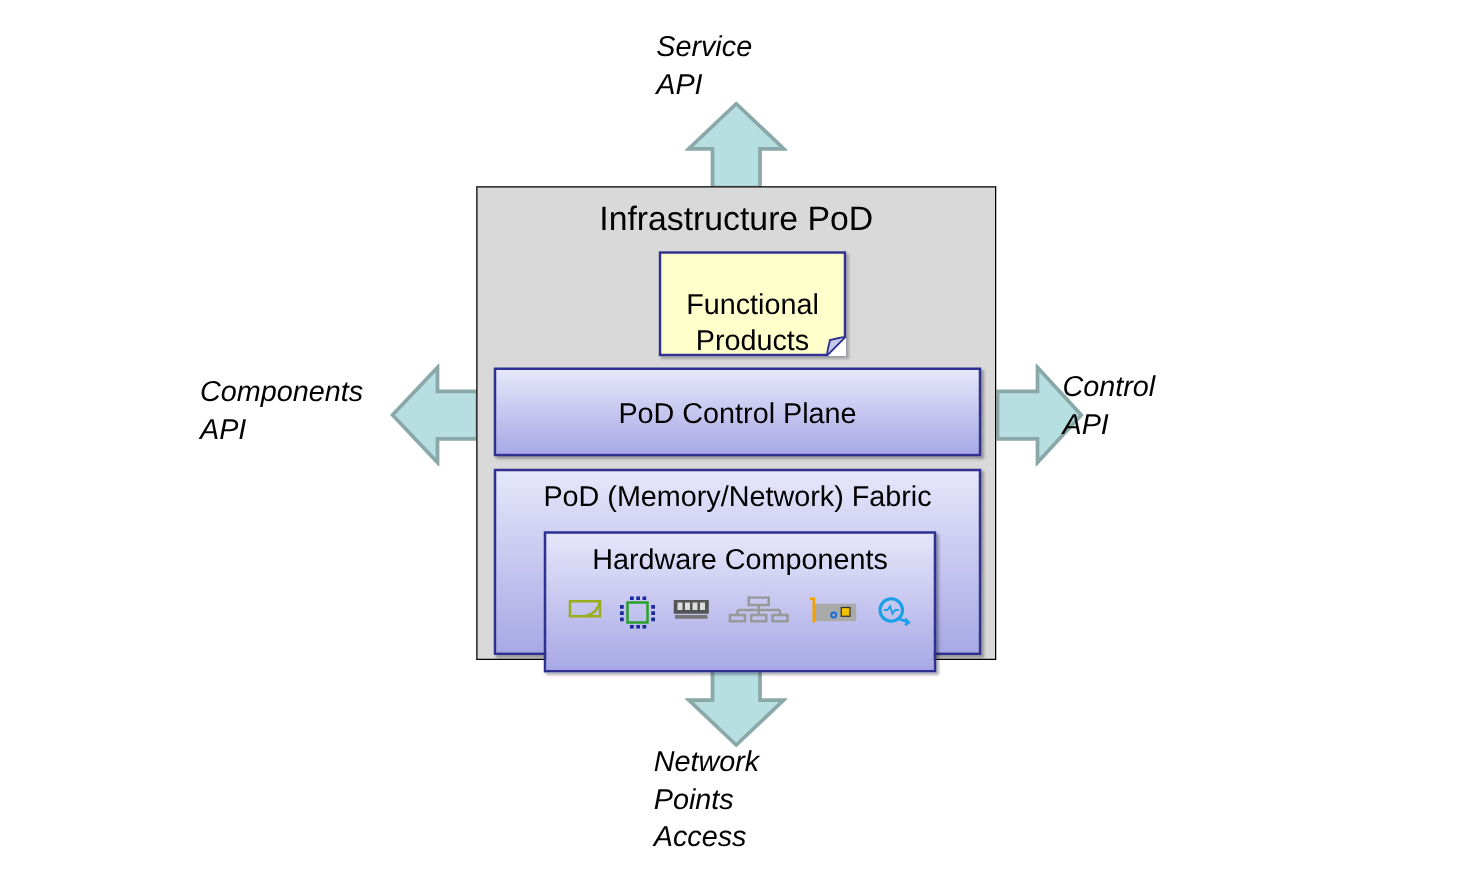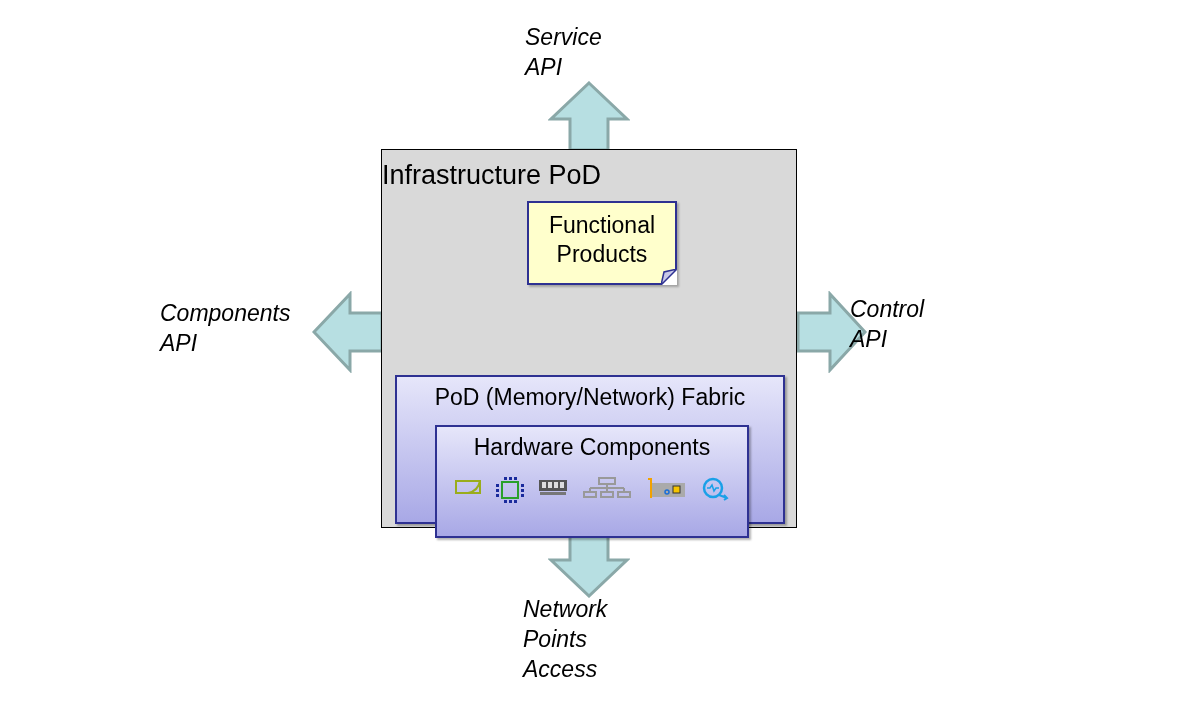--- a/index.html
+++ b/index.html
@@ -1,21 +1,21 @@
 <!DOCTYPE html>
 <html><head>
 <meta charset="utf-8">
 <style>
   html,body{margin:0;padding:0;background:#ffffff;}
   body{width:1181px;height:703px;position:relative;overflow:hidden;font-family:"Liberation Sans",sans-serif;color:#000;}
   .abs{position:absolute;}
   .label{position:absolute;font-size:23px;line-height:30px;font-style:italic;}
   .pod{position:absolute;left:381px;top:149px;width:416px;height:379px;background:#d9d9d9;border:1.5px solid #000;box-sizing:border-box;}
-  .pod-title{position:absolute;left:0;right:0;top:10px;font-size:27px;}
-  .note{position:absolute;left:145px;top:51px;width:150px;height:84px;background:#ffffcc;border:2px solid #2e3192;box-sizing:border-box;text-align:center;font-size:23px;line-height:29px;padding-top:8px;box-shadow:2px 2px 2px rgba(0,0,0,0.25);}
+  .pod-title{position:absolute;left:0;right:0;top:10px;text-align:center;font-size:27px;}
+  .note{position:absolute;left:145px;top:51px;width:150px;height:84px;background:#ffffcc;border:2px solid #2e3192;box-sizing:border-box;text-align:center;font-size:23px;line-height:29px;padding-top:26px;box-shadow:2px 2px 2px rgba(0,0,0,0.25);}
   .panel{position:absolute;border:2px solid #2e3192;box-sizing:border-box;background:linear-gradient(#e6e6fa,#a8a8e6);box-shadow:2px 2px 2px rgba(0,0,0,0.3);}
   .panel-text{position:absolute;left:0;right:0;text-align:center;font-size:23px;}
   .icons{position:absolute;left:0;right:0;top:50px;display:flex;justify-content:center;gap:14px;}
   .icons span{display:block;}
   svg{display:block;}
 </style>
 </head>
 <body>
 
 <svg class="abs" style="left:548px;top:81px" width="82" height="70">
@@ -54,20 +54,23 @@
 
   <div class="note">
     <div>Functional</div>
     <div>Products</div>
     <svg class="abs" style="right:-2px;bottom:-2px" width="16" height="16">
         <polygon points="0,16 16,0 16,16" fill="#ffffff"></polygon>
         <polygon points="0,16 16,0 3,3" fill="#c8c8e8" stroke="#2e3192" stroke-width="1.5"></polygon>
       </svg>
   </div>
 
+  <div class="panel" style="left:13px;top:144px;width:390px;height:71px;">
+    <div class="panel-text" style="top:21px;">PoD Control Plane</div>
+  </div>
 
   <div class="panel" style="left:13px;top:225px;width:390px;height:149px;">
     <div class="panel-text" style="top:7px;">PoD (Memory/Network) Fabric</div>
 
     <div class="panel" style="left:38px;top:48px;width:314px;height:113px;">
       <div class="panel-text" style="top:7px;">Hardware Components</div>
       <div class="icons">
         <span>
             <svg width="28" height="20">
               <path d="M2,4 H26 V16 H2 Z" fill="none" stroke="#9aad1c" stroke-width="2"></path>

